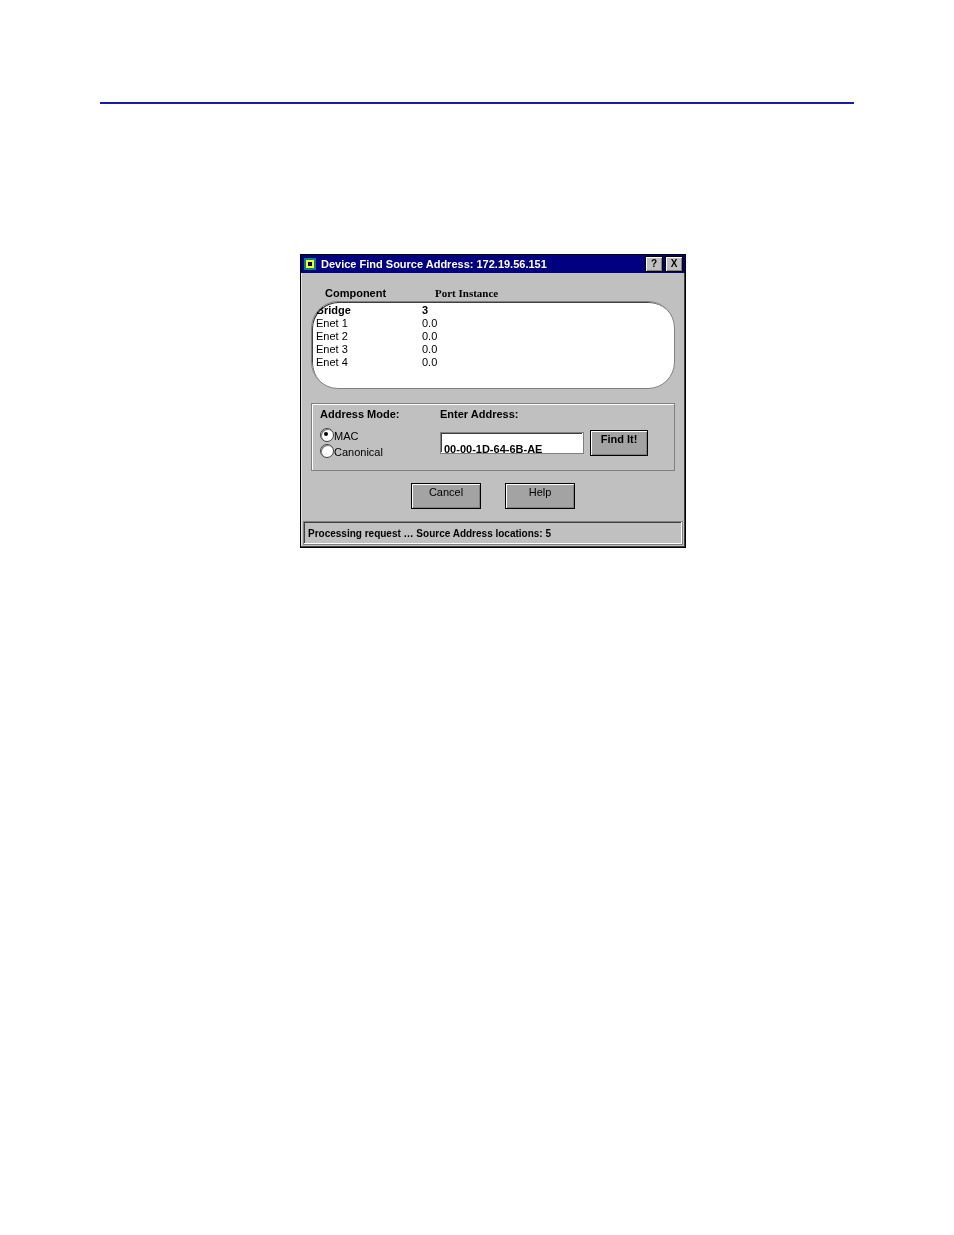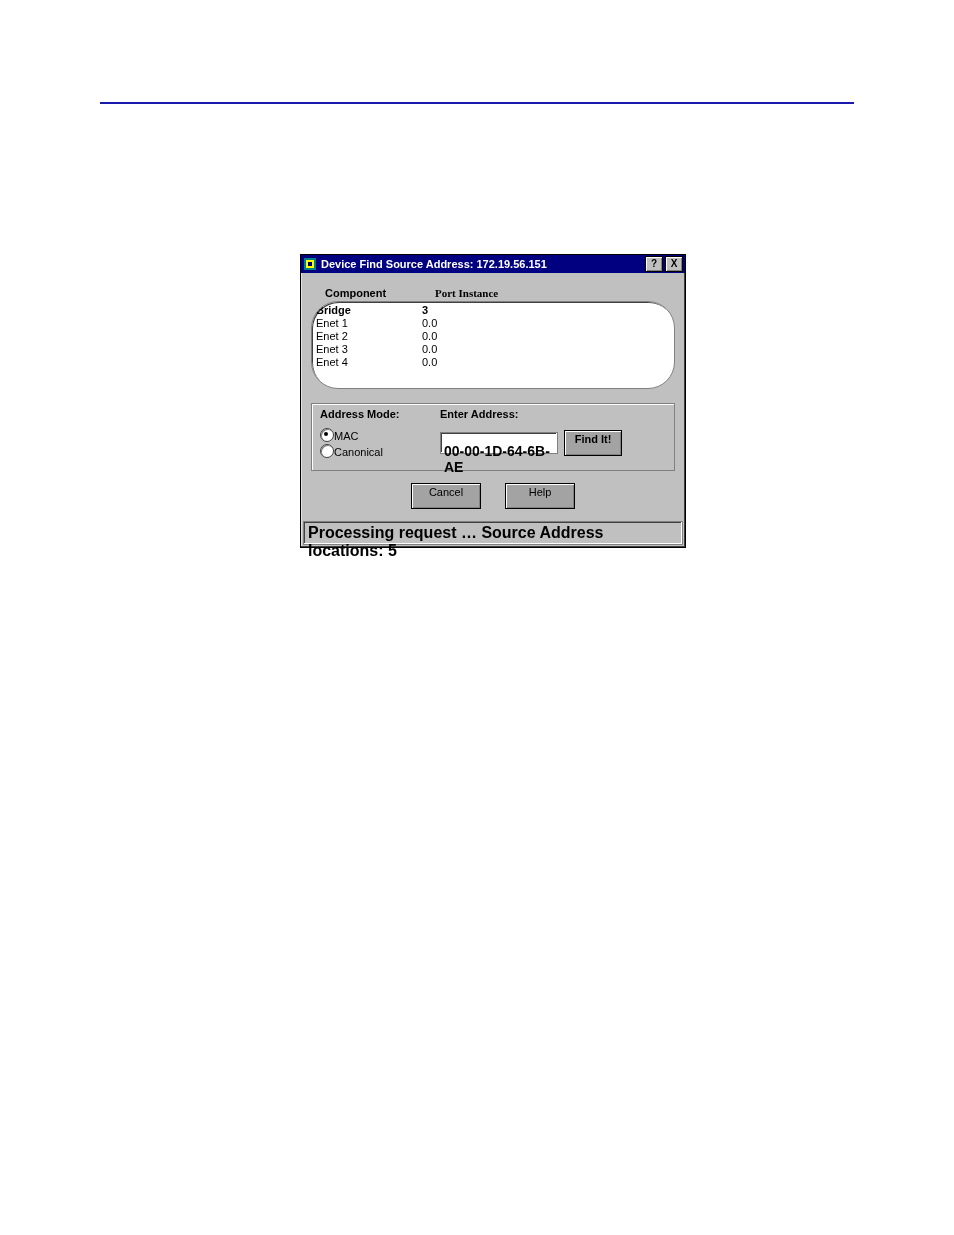--- a/index.html
+++ b/index.html
@@ -161,25 +161,25 @@
     background: #000;
     border-radius: 50%;
   }
 
   .addr-input-wrap {
     display: flex;
     align-items: center;
     gap: 6px;
   }
   .addr-input {
-    width: 118px;
+    width: 144px;
     height: 18px;
     padding: 10px 3px;
     font-weight: bold;
-    font-size: 14px;
+    font-size: 11px;
     box-sizing: border-box;
   }
   .find-btn {
     width: 56px;
     height: 20px;
     font-weight: bold;
   }
 
   
   .bottom-btns {
@@ -193,23 +193,23 @@
     height: 20px;
   }
 
   
   .statusbar {
     margin: 0 2px 2px 2px;
     height: 18px;
     background: #c0c0c0;
     padding: 2px 4px;
     font-weight: bold;
-    font-size: 16px;
-    display: flex;
-    align-items: flex-start;
+    font-size: 10px;
+    display: flex;
+    align-items: center;
   }
 </style>
 </head>
 <body>
 
 <div class="page">
   <div class="hr-top"></div>
 
   <div class="win">
 

